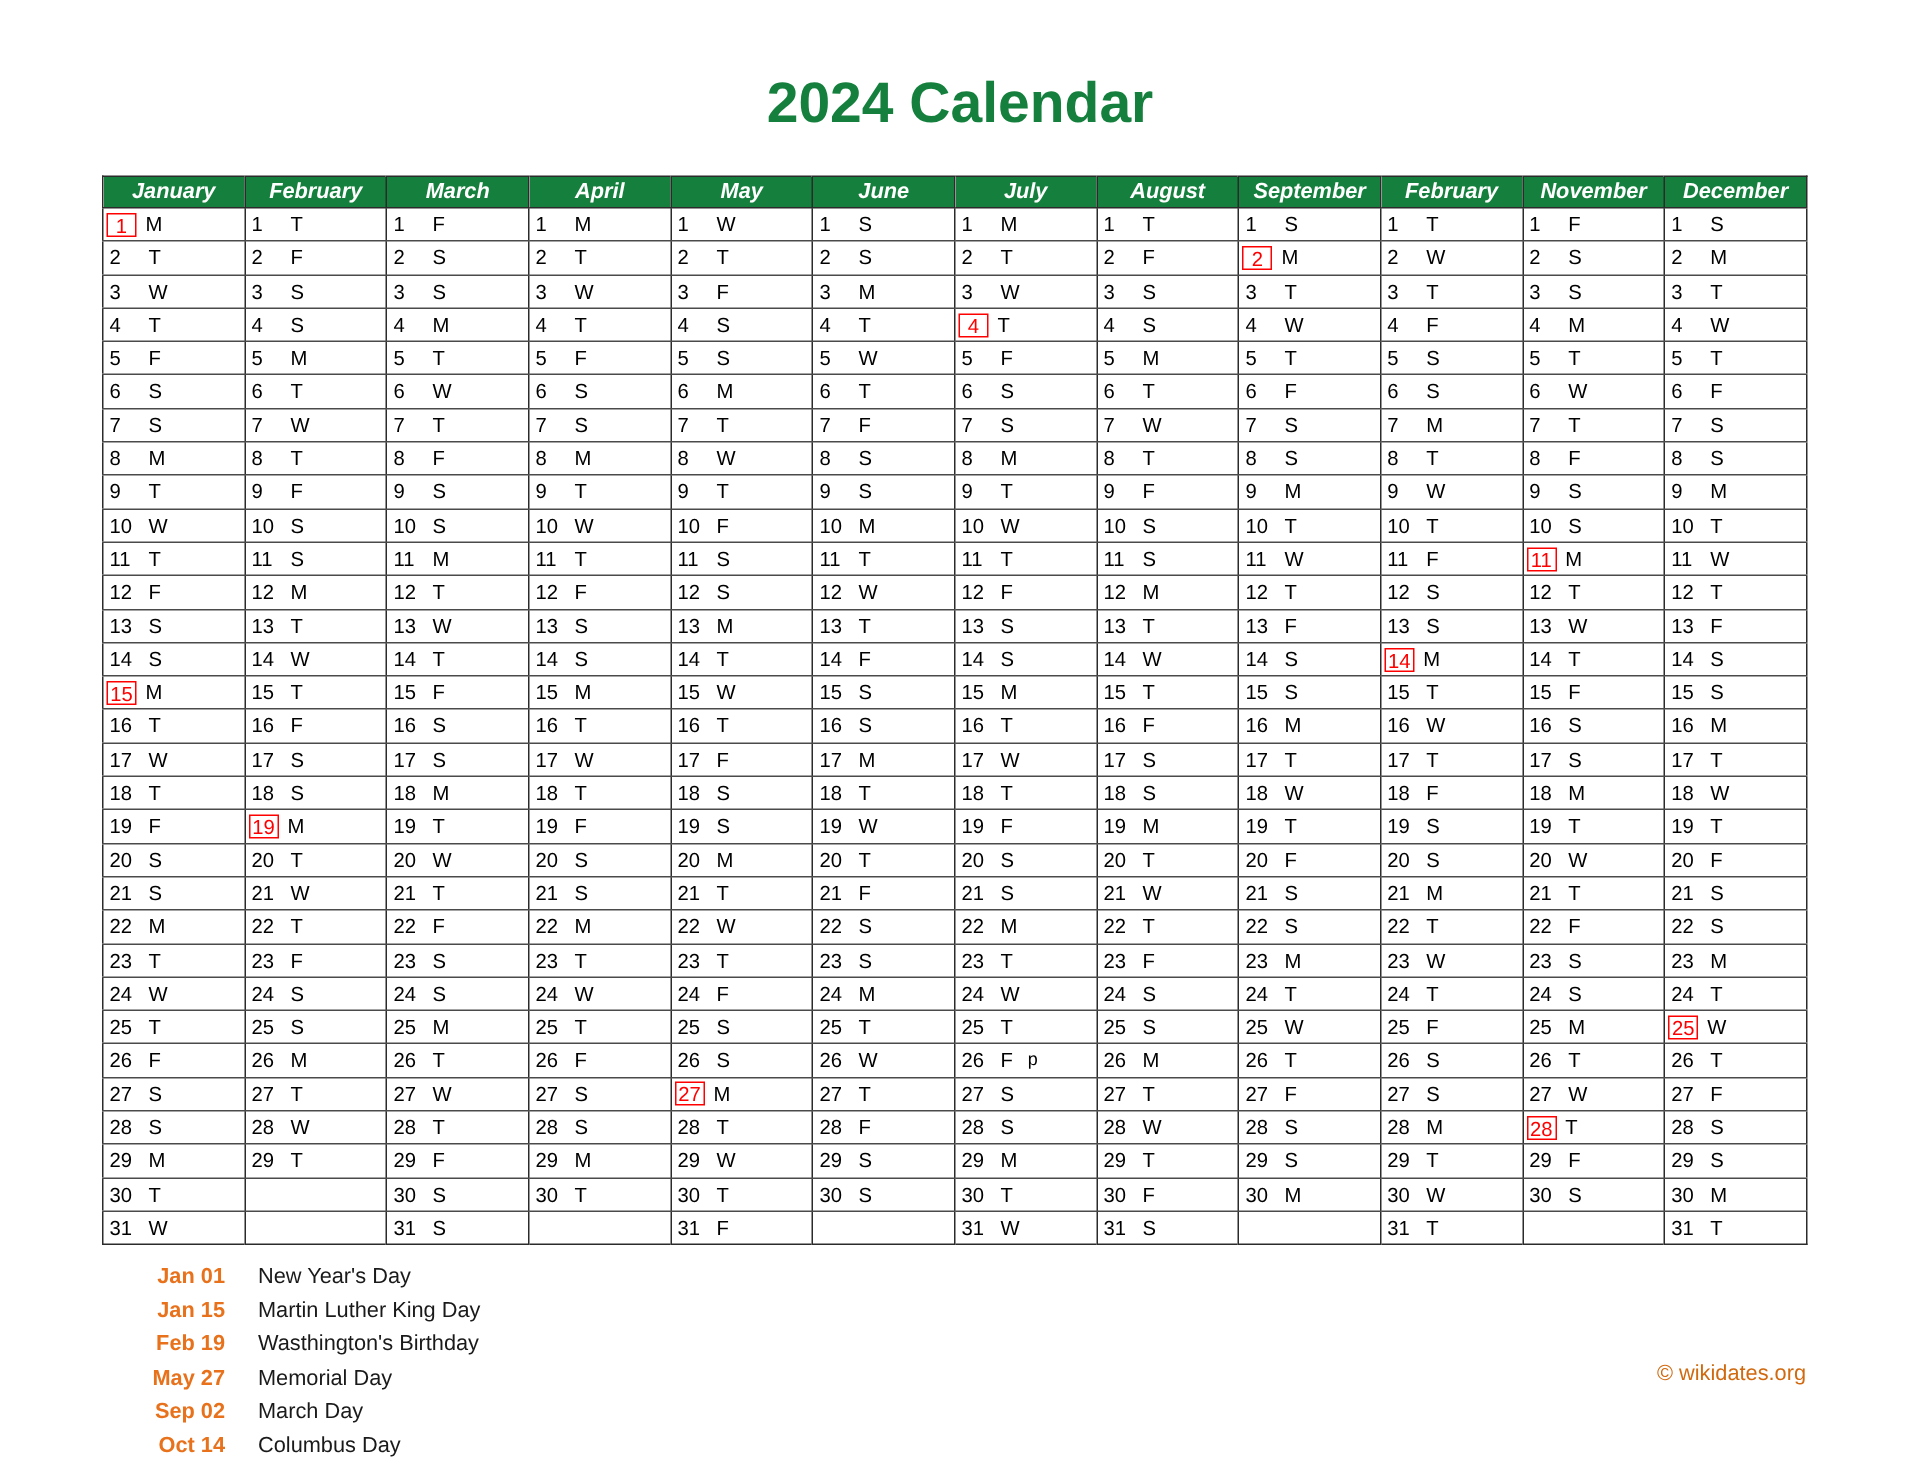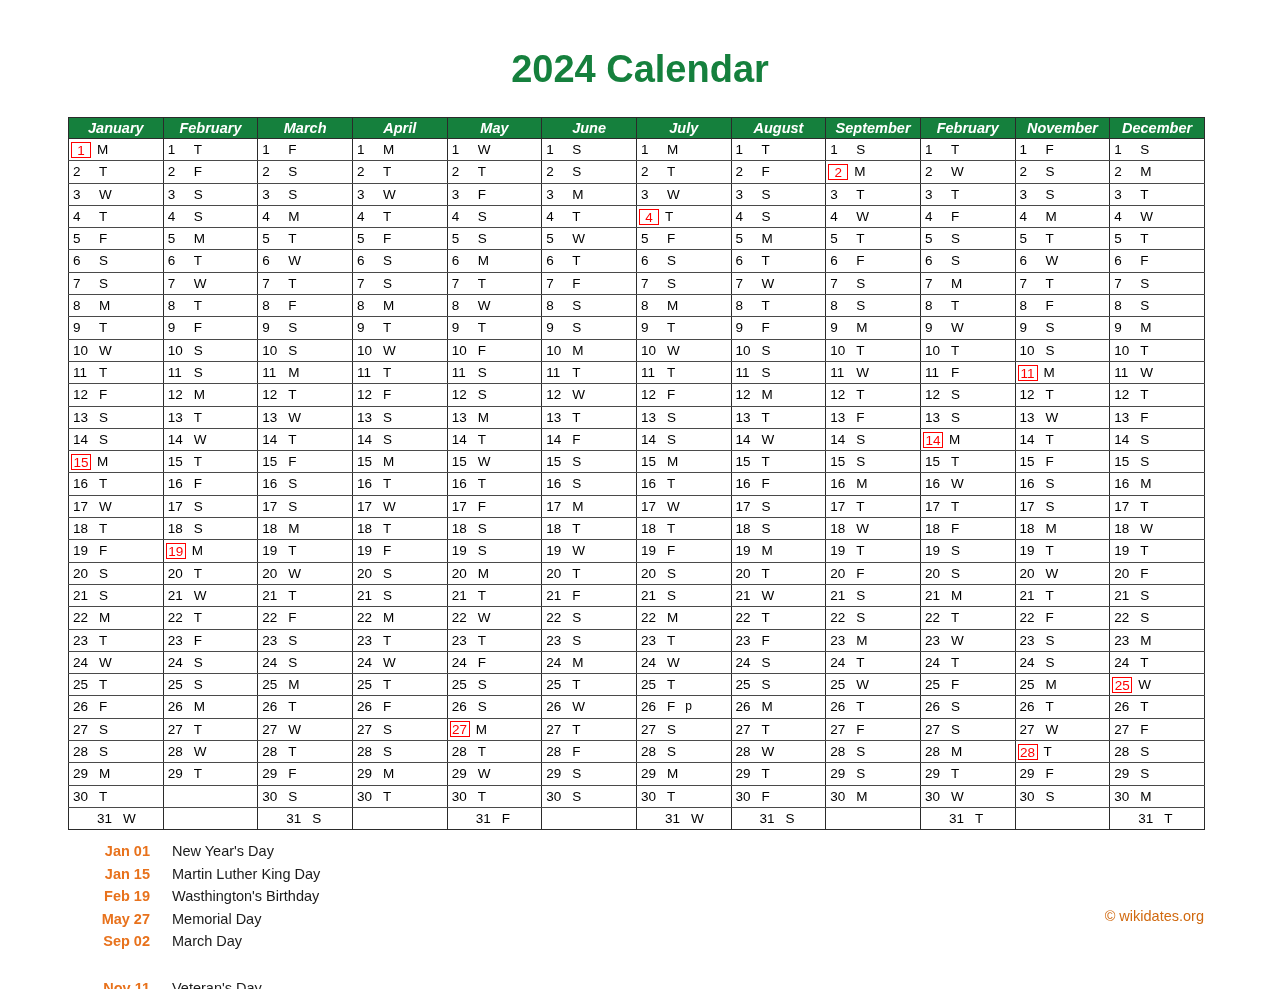--- a/index.html
+++ b/index.html
@@ -66,21 +66,21 @@
     padding: 0;
     border-right: 1px solid #2b2b2b;
     border-bottom: 1px solid #4a4a4a;
     background: #ffffff;
     vertical-align: middle;
     font-size: 13.5px;
     line-height: 21.3px;
     overflow: hidden;
   }
   table.calendar td.day-cell:last-child { border-right: none; }
-  table.calendar tr:last-child td.day-cell { border-bottom: none; padding-left: 24px; }
+  table.calendar tr:last-child td.day-cell { border-bottom: none; }
 
   td.day-cell.sat { background: #f3f3f3; }
   td.day-cell.sun { background: #d9d9d9; }
   td.day-cell.empty { background: #ffffff; }
 
   .cell-inner {
     display: flex;
     align-items: center;
     height: 21.3px;
     padding-left: 4px;
@@ -2492,20 +2492,24 @@
       <div class="legend-row">
         <span class="legend-date">May 27</span>
         <span class="legend-name">Memorial Day</span>
       </div>
     </div>
     <div class="legend-col c2">
       <div class="legend-row">
         <span class="legend-date">Sep 02</span>
         <span class="legend-name">March Day</span>
       </div>
+      <div class="legend-row">
+        <span class="legend-date">Oct 14</span>
+        <span class="legend-name">Columbus Day</span>
+      </div>
     </div>
     <div class="legend-col c3">
       <div class="legend-row">
         <span class="legend-date">Nov 11</span>
         <span class="legend-name">Veteran's Day</span>
       </div>
       <div class="legend-row">
         <span class="legend-date">Nov 28</span>
         <span class="legend-name">Thanksgiving</span>
       </div>

